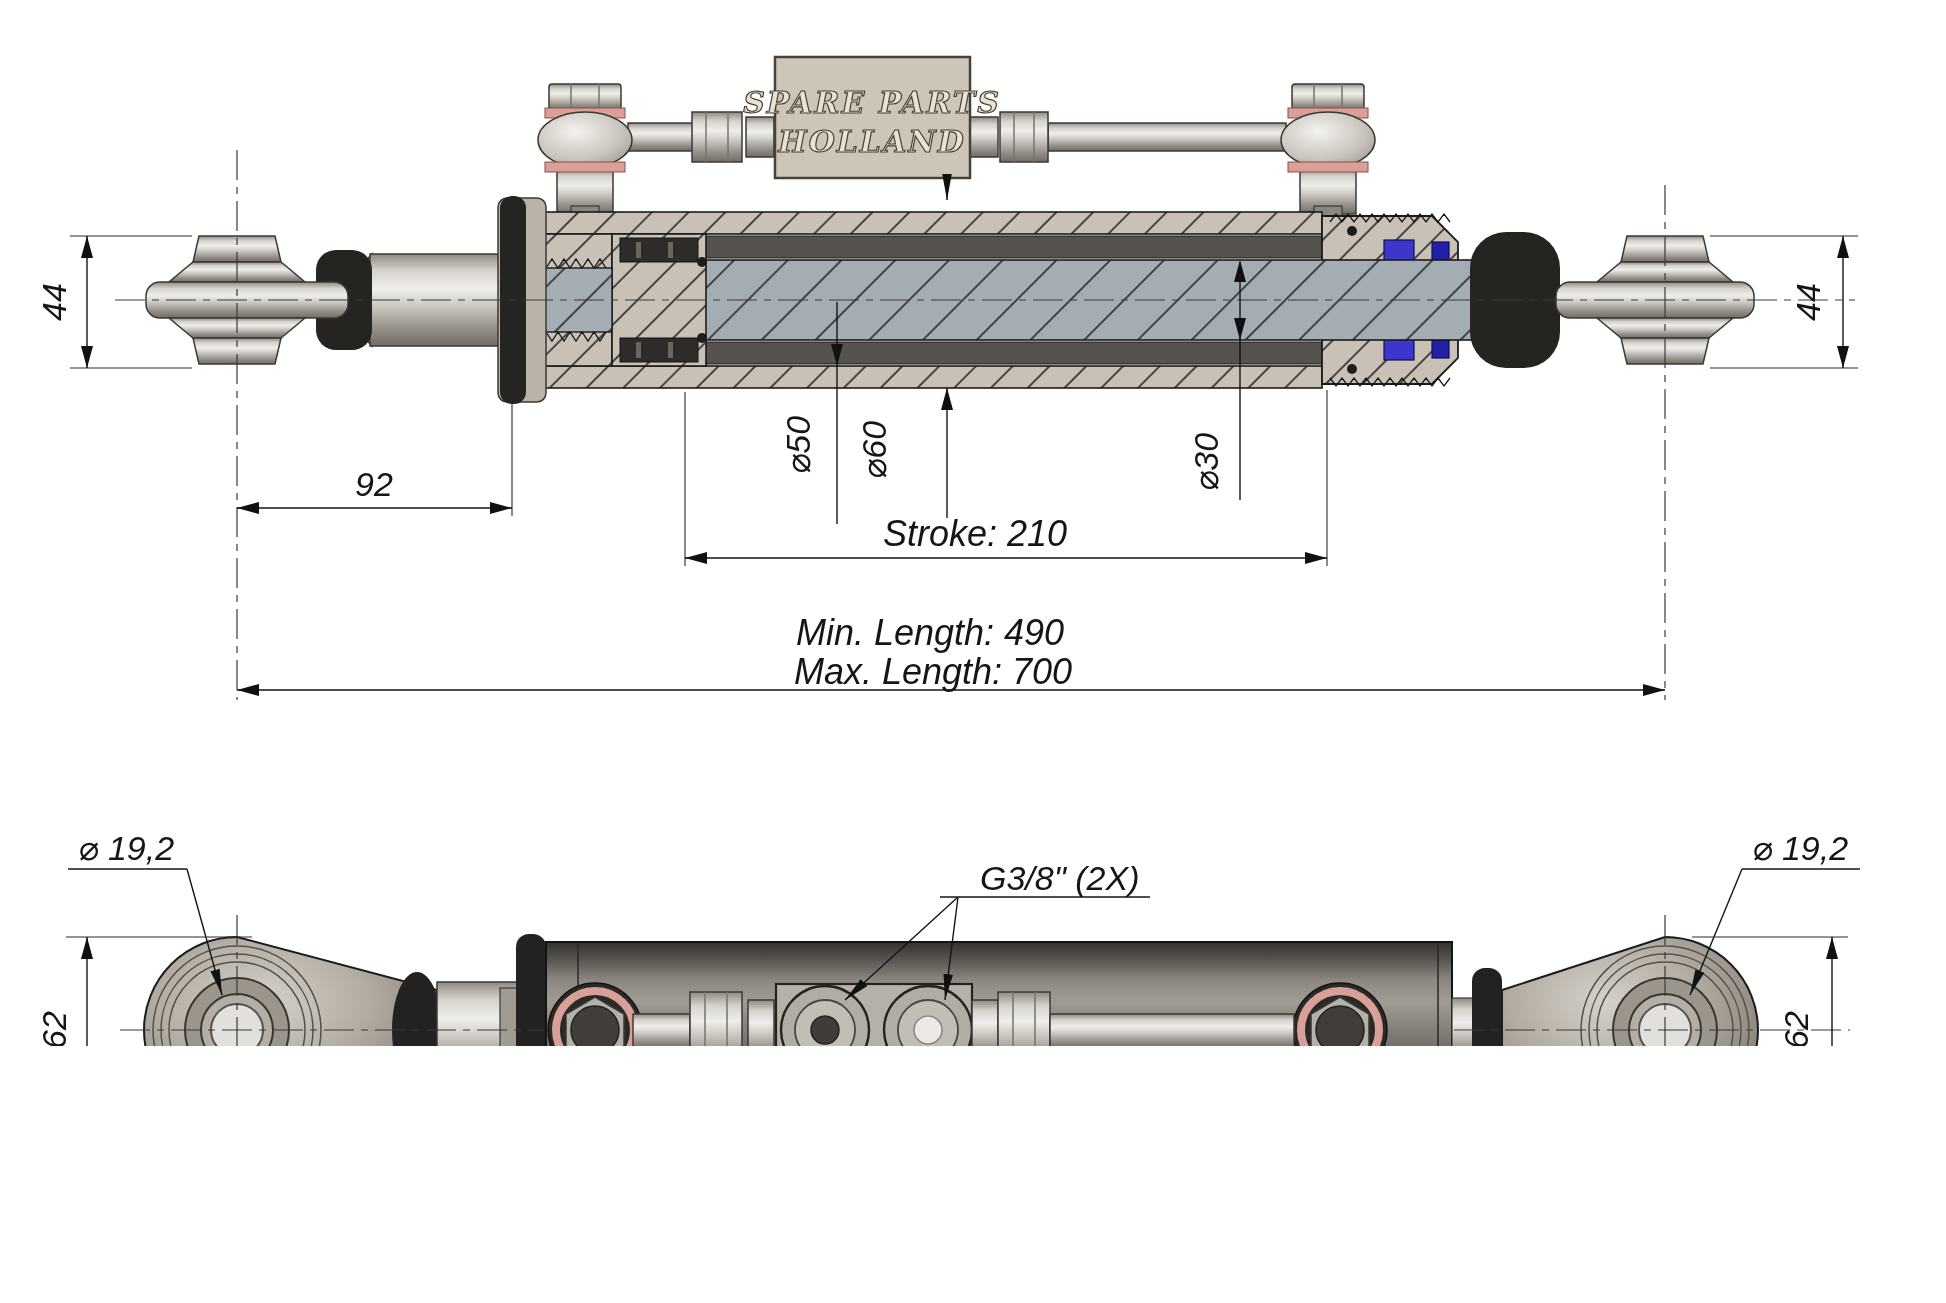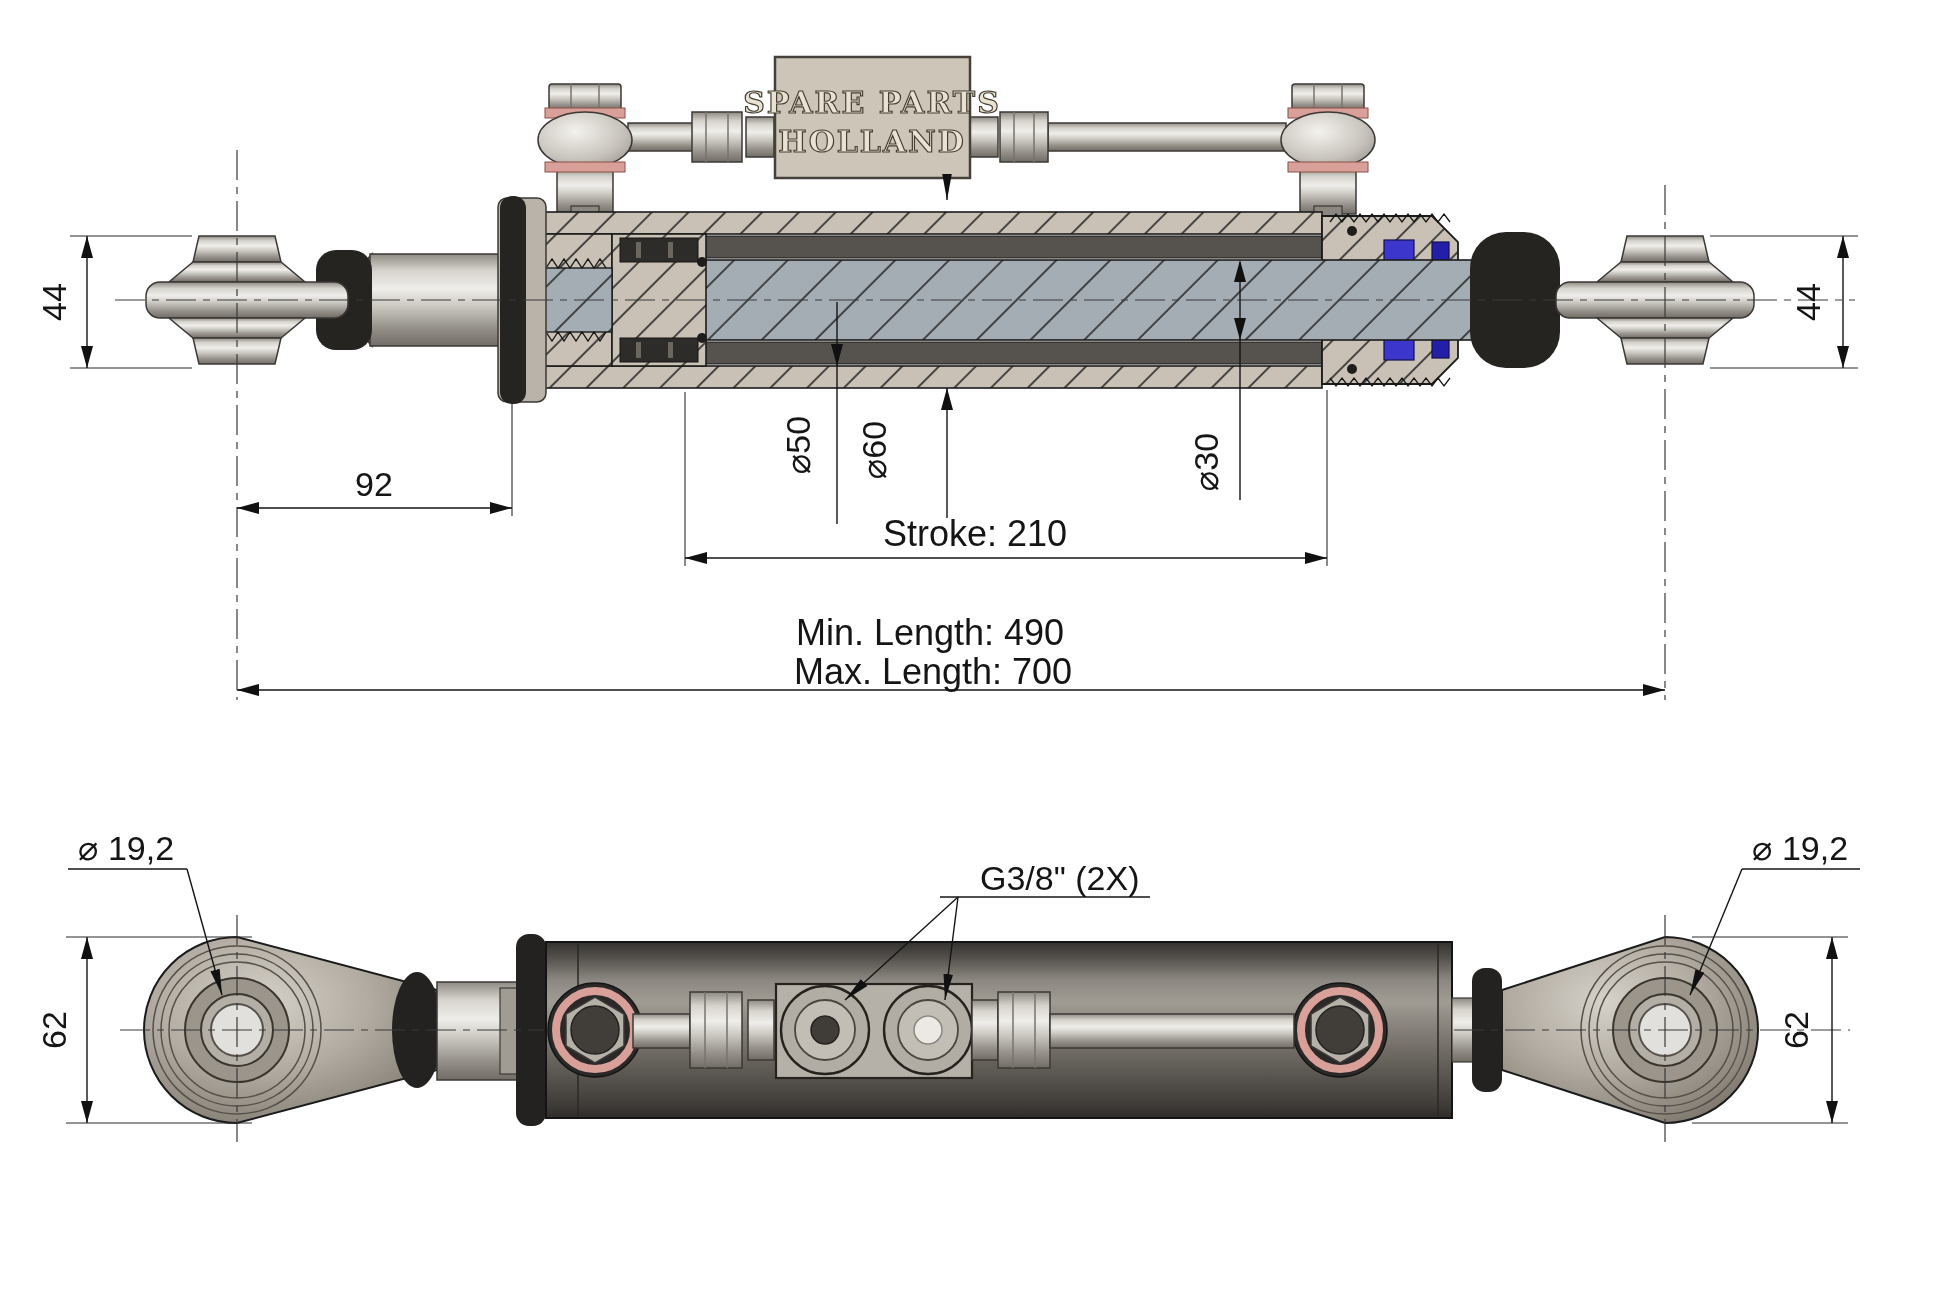--- a/index.html
+++ b/index.html
@@ -1,16 +1,16 @@
 <!DOCTYPE html>
 <html><head>
 <meta charset="utf-8">
 <style>
   html,body{margin:0;padding:0;background:#ffffff;}
-  .stage{width:1946px;height:1303px;position:relative;background:#ffffff;overflow:hidden;}
+  .stage{width:1946px;height:1046px;position:relative;background:#ffffff;overflow:hidden;font-style:italic;}
   svg{display:block;}
   .dimtext{font-family:"Liberation Sans","DejaVu Sans",sans-serif;font-size:34px;fill:#151515;}
   .dimtext-big{font-family:"Liberation Sans","DejaVu Sans",sans-serif;font-size:36px;fill:#151515;}
   .platetext{font-family:"DejaVu Serif","Liberation Serif",serif;font-size:30px;font-weight:bold;
              letter-spacing:2px;fill:#e9e2d2;stroke:#463f33;stroke-width:1.2px;}
   .dimline{stroke:#141414;stroke-width:1.4;fill:none;}
   .extline{stroke:#2a2a2a;stroke-width:1.1;fill:none;}
   .cline{stroke:#3a3a3a;stroke-width:1.2;fill:none;stroke-dasharray:30 7 7 7;}
   .arr{fill:#111;stroke:none;}
 </style>

